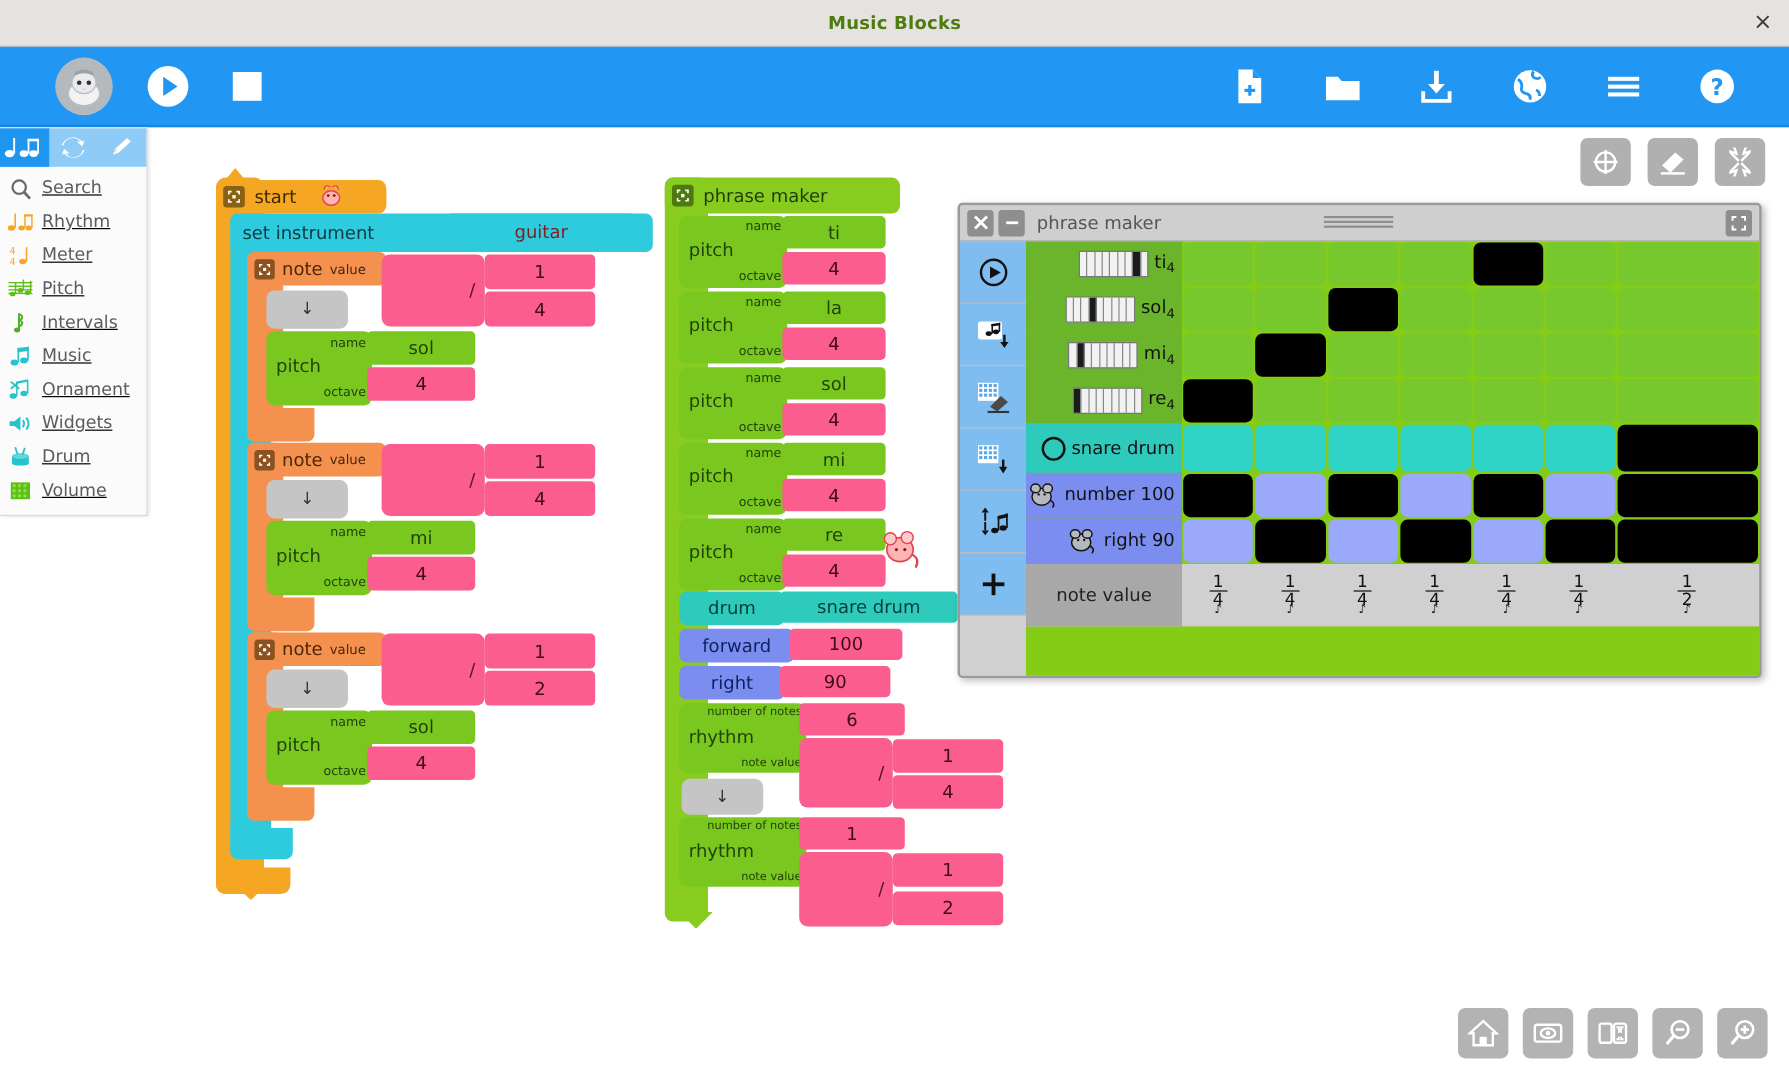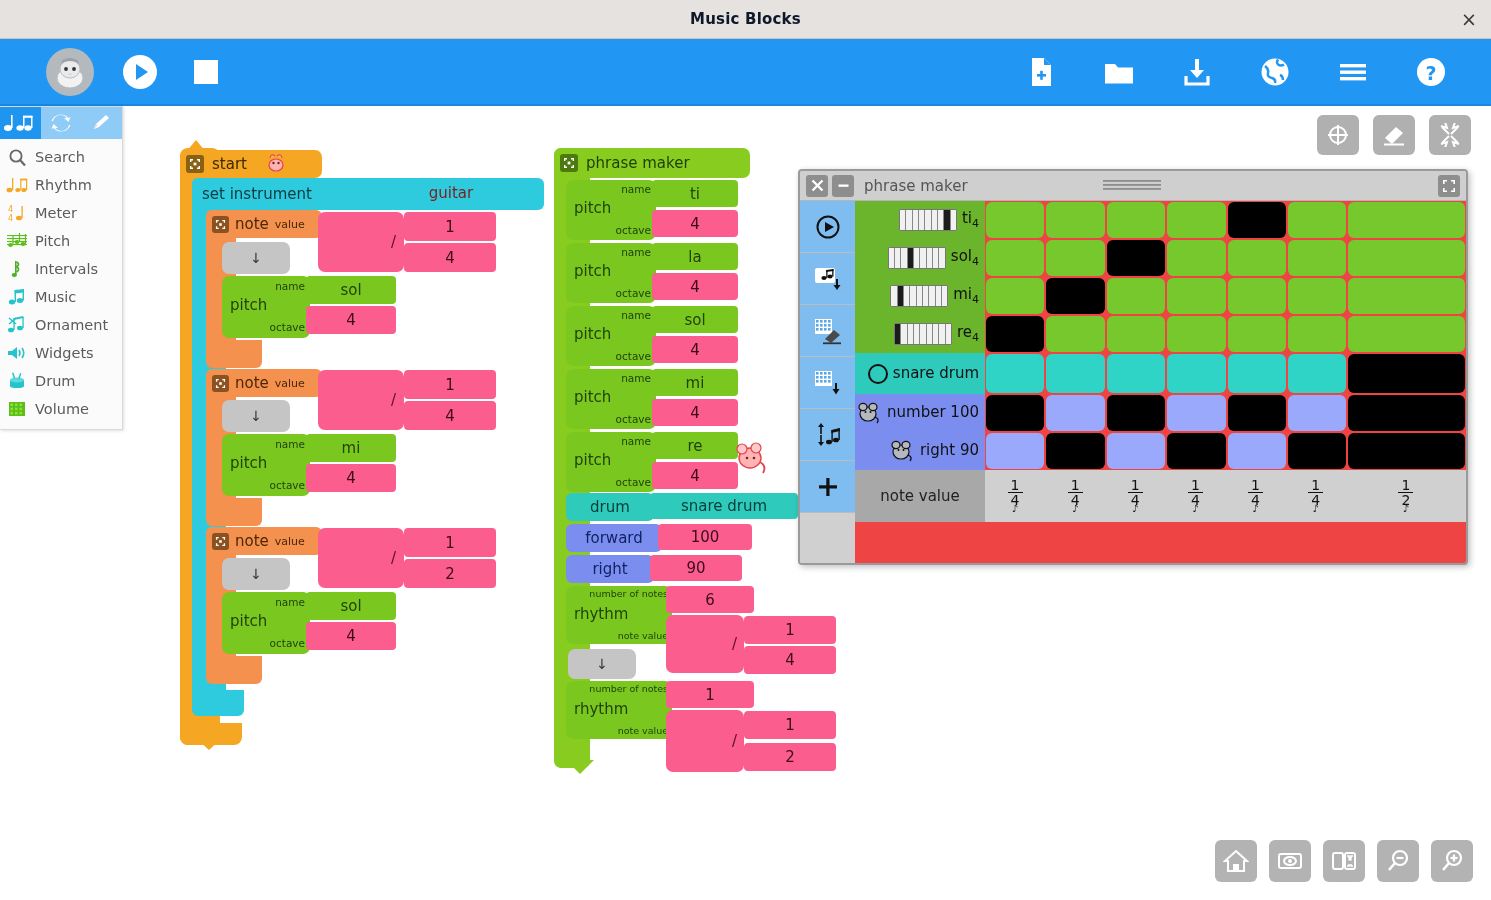--- a/index.html
+++ b/index.html
@@ -12,21 +12,21 @@
 
   
   #titlebar {
     height: 39px; width: 1491px;
     background: #e5e2df;
     border-bottom: 1px solid #c8c4c0;
     display: flex; align-items: center; justify-content: center;
     position: relative;
   }
   #titlebar .title-text {
-    font-size: 15px; color: #0f172a; font-weight: 600;
+    font-size: 15px; color: #4d7c0f; font-weight: 600;
     letter-spacing: .2px;
   }
   #titlebar .close-x {
     position: absolute; right: 14px; top: 50%; transform: translateY(-50%);
     font-size: 19px; color: #3a3a3a; line-height: 1; cursor: pointer;
     font-family: "DejaVu Sans", sans-serif;
   }
 
   
   #apptoolbar {
@@ -51,21 +51,21 @@
     position: absolute; left: 0; top: 106px; width: 123px;
     background: #fbfbfb; border: 1px solid #d9d9d9; border-left: none;
     box-shadow: 1px 1px 3px rgba(0,0,0,.13);
     z-index: 40;
   }
   #palette .pal-tabs { display: flex; height: 32px; background: #8ecbf7; }
   #palette .pal-tab {
     flex: 1; display:flex; align-items:center; justify-content:center; cursor:pointer;
   }
   #palette .pal-tab.active { background: #1e96f0; }
-  #palette .pal-items { padding: 4px 0 6px 0; }
+  #palette .pal-items { padding: 4px 0 6px 0; text-decoration: underline; }
   .pal-row {
     display: flex; align-items: center; height: 28px; padding-left: 6px; cursor: pointer;
     gap: 7px;
   }
   .pal-ic { width: 22px; height: 22px; display:flex; align-items:center; justify-content:center; flex: 0 0 22px;}
   .pal-label { font-size: 14.5px; color: #5b5b5b; font-family: "DejaVu Sans", sans-serif; }
 
   
   .sq-btn {
     width: 42px; height: 40px; border-radius: 6px; background: #b0b0b0;
@@ -101,21 +101,21 @@
   #pm-max { position:absolute; right: 6px; top: 4px; }
 
   #pm-body { display: flex; height: 364px; }
   #pm-sidebar { width: 55px; background: #d3d3d3; display:flex; flex-direction: column;}
   .pm-sb-btn {
     height: 52px; background: #7fbdf0; border-bottom: 1px solid #bcbcbc;
     display:flex; align-items:center; justify-content:center; cursor:pointer;
   }
   .pm-sb-btn.blank { background: #d0d0d0; flex: 1; border-bottom: none; cursor: default;}
 
-  #pm-grid { flex: 1; display: flex; flex-direction: column; background: #ef4444;}
+  #pm-grid { flex: 1; display: flex; flex-direction: column; background: #84cc16;}
   .pm-row { display: flex; height: 38px; }
   .pm-row.drum-row { height: 41px; }
   .pm-row.mouse-row { height: 38px; }
   .pm-rowlabel {
     width: 130px; flex: 0 0 130px; display:flex; align-items:center; justify-content:flex-end;
     padding-right: 6px; gap: 5px; font-size: 15px; color: #111;
   }
   .pm-rowlabel.note { background: #6ab52b; }
   .pm-rowlabel.drum { background: #2ecbbd; }
   .pm-rowlabel.mouse { background: #7b8ef0; }

